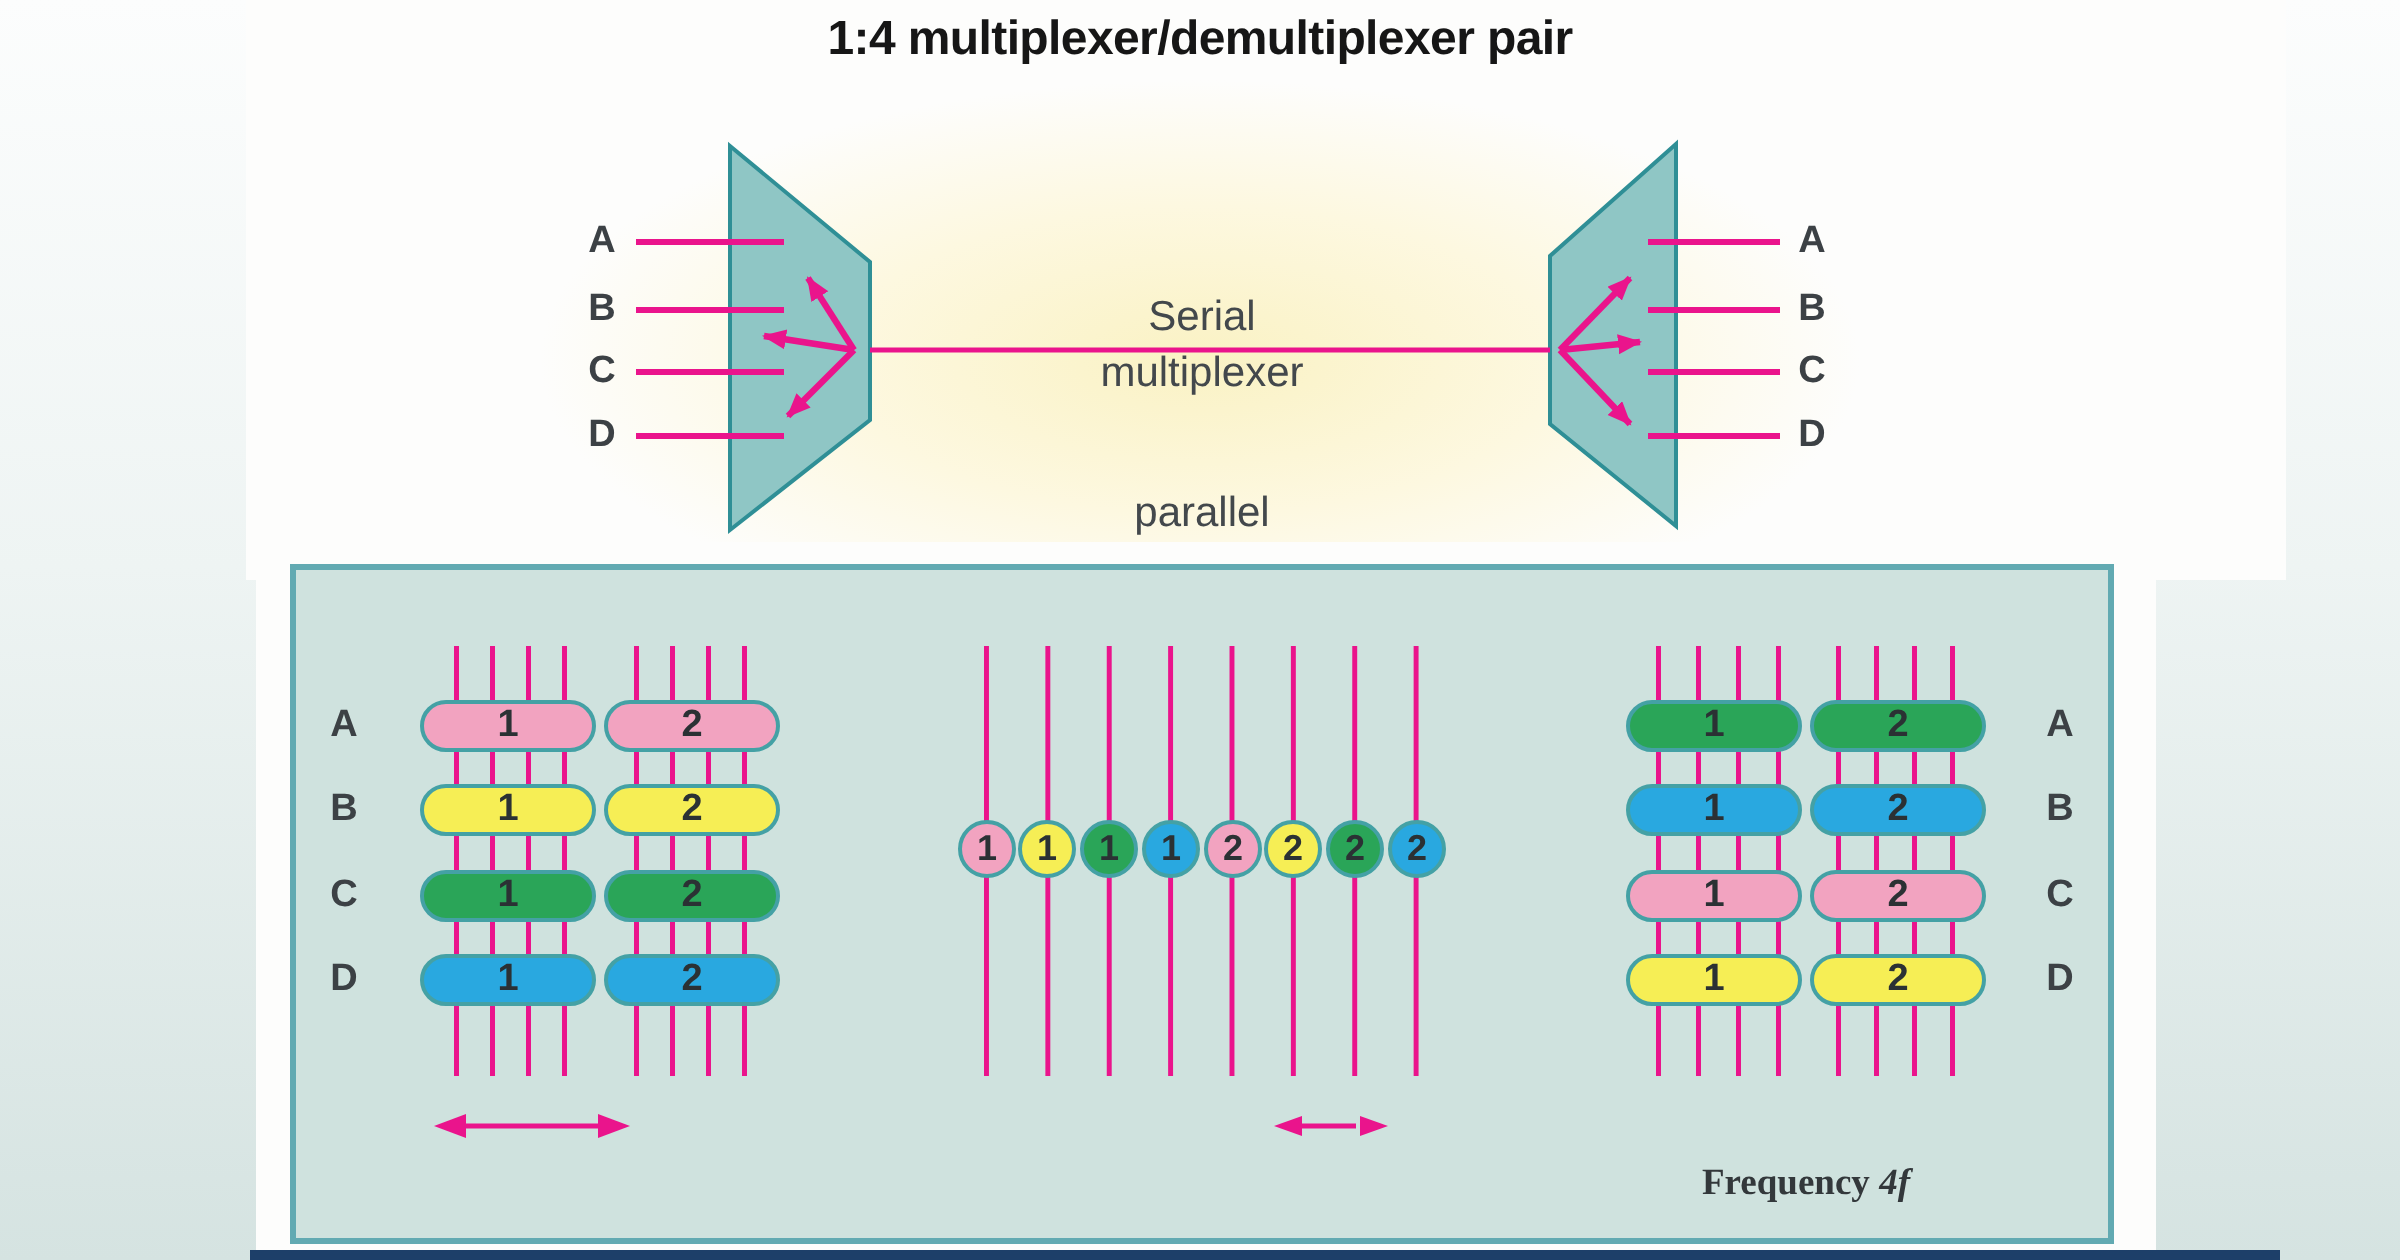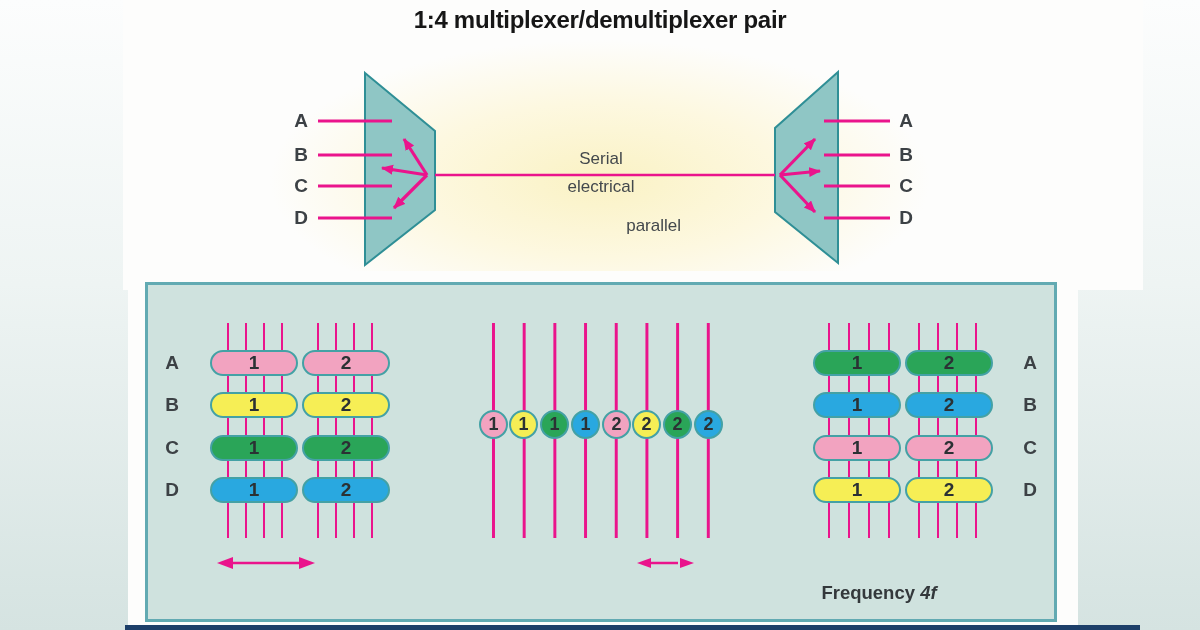--- a/index.html
+++ b/index.html
@@ -12,21 +12,21 @@
   .navy-strip{position:absolute;left:125px;top:625px;width:1015px;height:5px;background:var(--navy);}
   .title{position:absolute;left:0;right:0;top:6px;text-align:center;
     font-size:24px;font-weight:bold;color:#161616;letter-spacing:-0.3px;}
   .mux-svg{position:absolute;left:123px;top:0;width:1020px;height:290px;}
   .trap{fill:var(--trapezoid_fill);stroke:var(--trapezoid_border);stroke-width:2;}
   .ink{stroke:var(--magenta);}
   .ah{fill:var(--magenta);}
   .io-label{position:absolute;width:24px;height:24px;line-height:24px;text-align:center;
     font-size:19px;font-weight:bold;color:#3c4145;}
   .serial-text{position:absolute;left:398px;width:160px;text-align:center;
-    font-size:17px;line-height:20px;color:#43484c;}
+    font-size:21px;line-height:20px;color:#43484c;}
   .panel{position:absolute;left:145px;top:282px;width:912px;height:340px;box-sizing:border-box;
     background:var(--panel_bg);border:3px solid var(--panel_border);}
   .panel-content{position:absolute;left:145px;top:282px;width:912px;height:340px;}
   .ticks{position:absolute;top:41px;height:215px;
     background-image:linear-gradient(90deg,var(--magenta) 0 2.5px,transparent 2.5px);
     background-repeat:repeat-x;}
   .g18{background-size:18px 100%;width:56.5px;}
   .g20{background-size:20px 100%;width:62.5px;}
   .g19{background-size:19px 100%;width:59.5px;}
   .g30{background-size:30.7px 100%;width:217.5px;}
@@ -95,22 +95,22 @@
   <div style="position:absolute;left:123px;top:0;width:1020px;height:290px;">
     <div class="io-label" style="left:166px;top:109px;">A</div>
     <div class="io-label" style="left:166px;top:143px;">B</div>
     <div class="io-label" style="left:166px;top:174px;">C</div>
     <div class="io-label" style="left:166px;top:206px;">D</div>
     <div class="io-label" style="left:771px;top:109px;">A</div>
     <div class="io-label" style="left:771px;top:143px;">B</div>
     <div class="io-label" style="left:771px;top:174px;">C</div>
     <div class="io-label" style="left:771px;top:206px;">D</div>
     <div class="serial-text" style="top:149px;">Serial</div>
-    <div class="serial-text" style="top:177px;">electrical</div>
-    <div class="serial-text" style="top:216px;text-align:right;">parallel</div>
+    <div class="serial-text" style="top:177px;">multiplexer</div>
+    <div class="serial-text" style="top:247px;">parallel</div>
   </div>
 
   <div class="panel"></div>
   <div class="panel-content">
 
     <div class="ticks g18 t-l1"></div>
     <div class="ticks g18 t-l2"></div>
     <div class="ticks g30 t-m"></div>
     <div class="ticks g20 t-r1"></div>
     <div class="ticks g19 t-r2"></div>
@@ -158,16 +158,16 @@
         <polygon class="ah" points="72,281 88,275 88,287"></polygon>
         <polygon class="ah" points="170,281 154,275 154,287"></polygon>
       </g>
       <g>
         <line class="ink" stroke-width="2.5" x1="504" y1="281" x2="533" y2="281"></line>
         <polygon class="ah" points="492,281 506,276 506,286"></polygon>
         <polygon class="ah" points="549,281 535,276 535,286"></polygon>
       </g>
     </svg>
 
-    <div class="freq" style="left:624px;"><span>Frequency </span><span class="sym">4f</span></div>
+    <div class="freq" style="left:648px;font-family:Liberation Serif, serif;"><span>Frequency </span><span class="sym">4f</span></div>
 
   </div>
 </div>
 
 </body></html>

